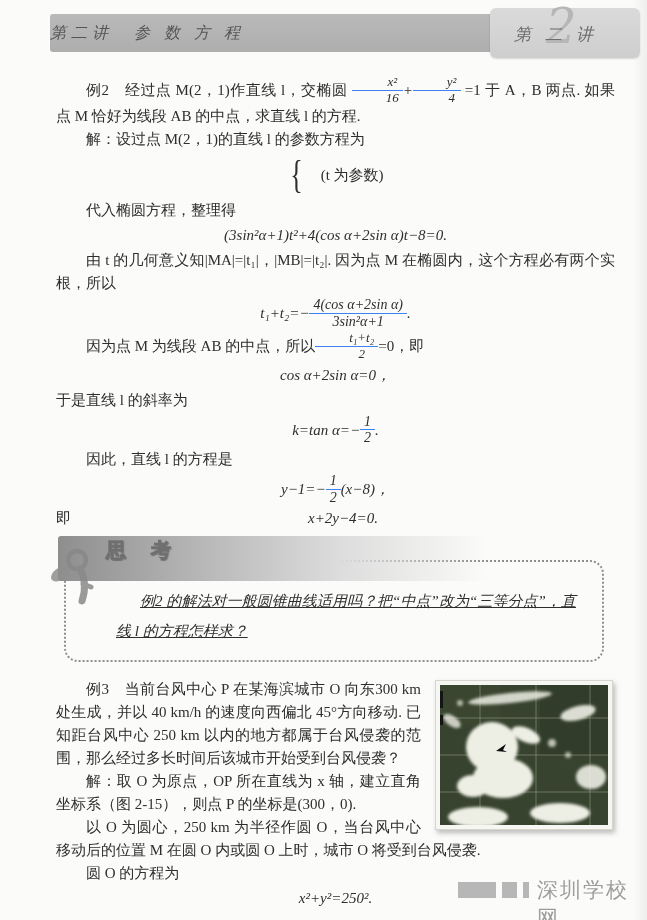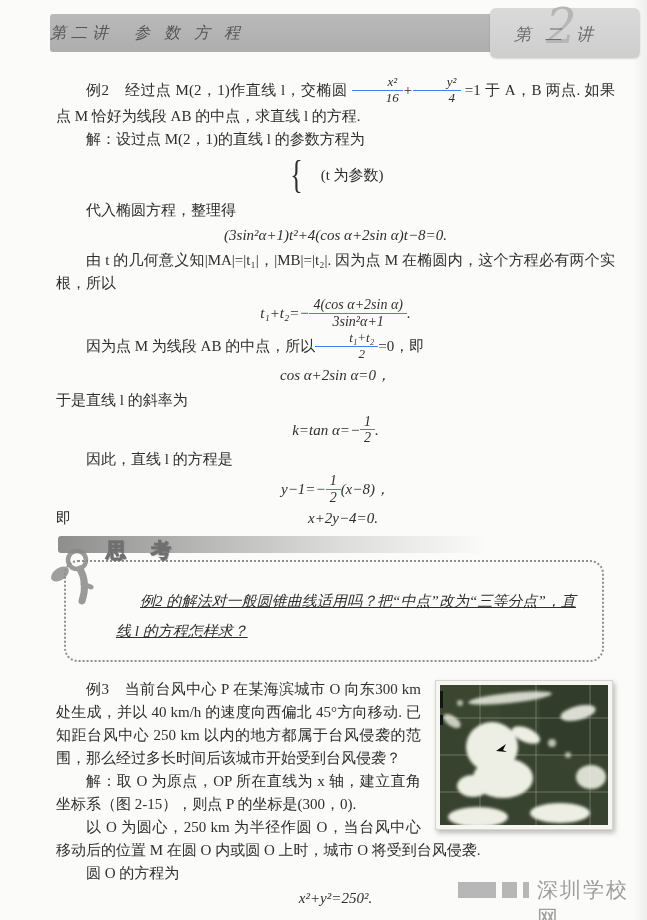--- a/index.html
+++ b/index.html
@@ -58,21 +58,21 @@
   .eq-row{display:flex;align-items:center;margin:2px 0;}
   .eq-row .lead{flex:0 0 auto;}
   .eq-row .mid{flex:1;text-align:center;}
   
   .think-box{
     position:relative;margin:30px 11px 0 8px;
     border:2px dotted #8f8f8f;border-radius:14px;
     padding:24px 26px 14px 50px;
   }
   .think-banner{
-    position:absolute;top:-26px;left:-8px;width:430px;height:17px;
+    position:absolute;top:-26px;left:-8px;width:430px;height:45px;
     background:linear-gradient(90deg,#8e8e8e 0%,#b9b9b9 35%,#dcdcdc 65%,rgba(251,251,249,0) 100%);
     border-radius:3px;
   }
   .think-banner .banner-label{
     position:absolute;left:48px;top:3px;font-size:20px;letter-spacing:10px;
     color:#e6e6e6;-webkit-text-stroke:1px #6f6f6f;
     text-shadow:1px 1px 1px rgba(90,90,90,.6);font-weight:bold;
   }
   .think-deco{position:absolute;left:-16px;top:-18px;}
   .think-question{font-style:italic;line-height:30px;text-indent:1.6em;margin:0;text-decoration:underline;}

